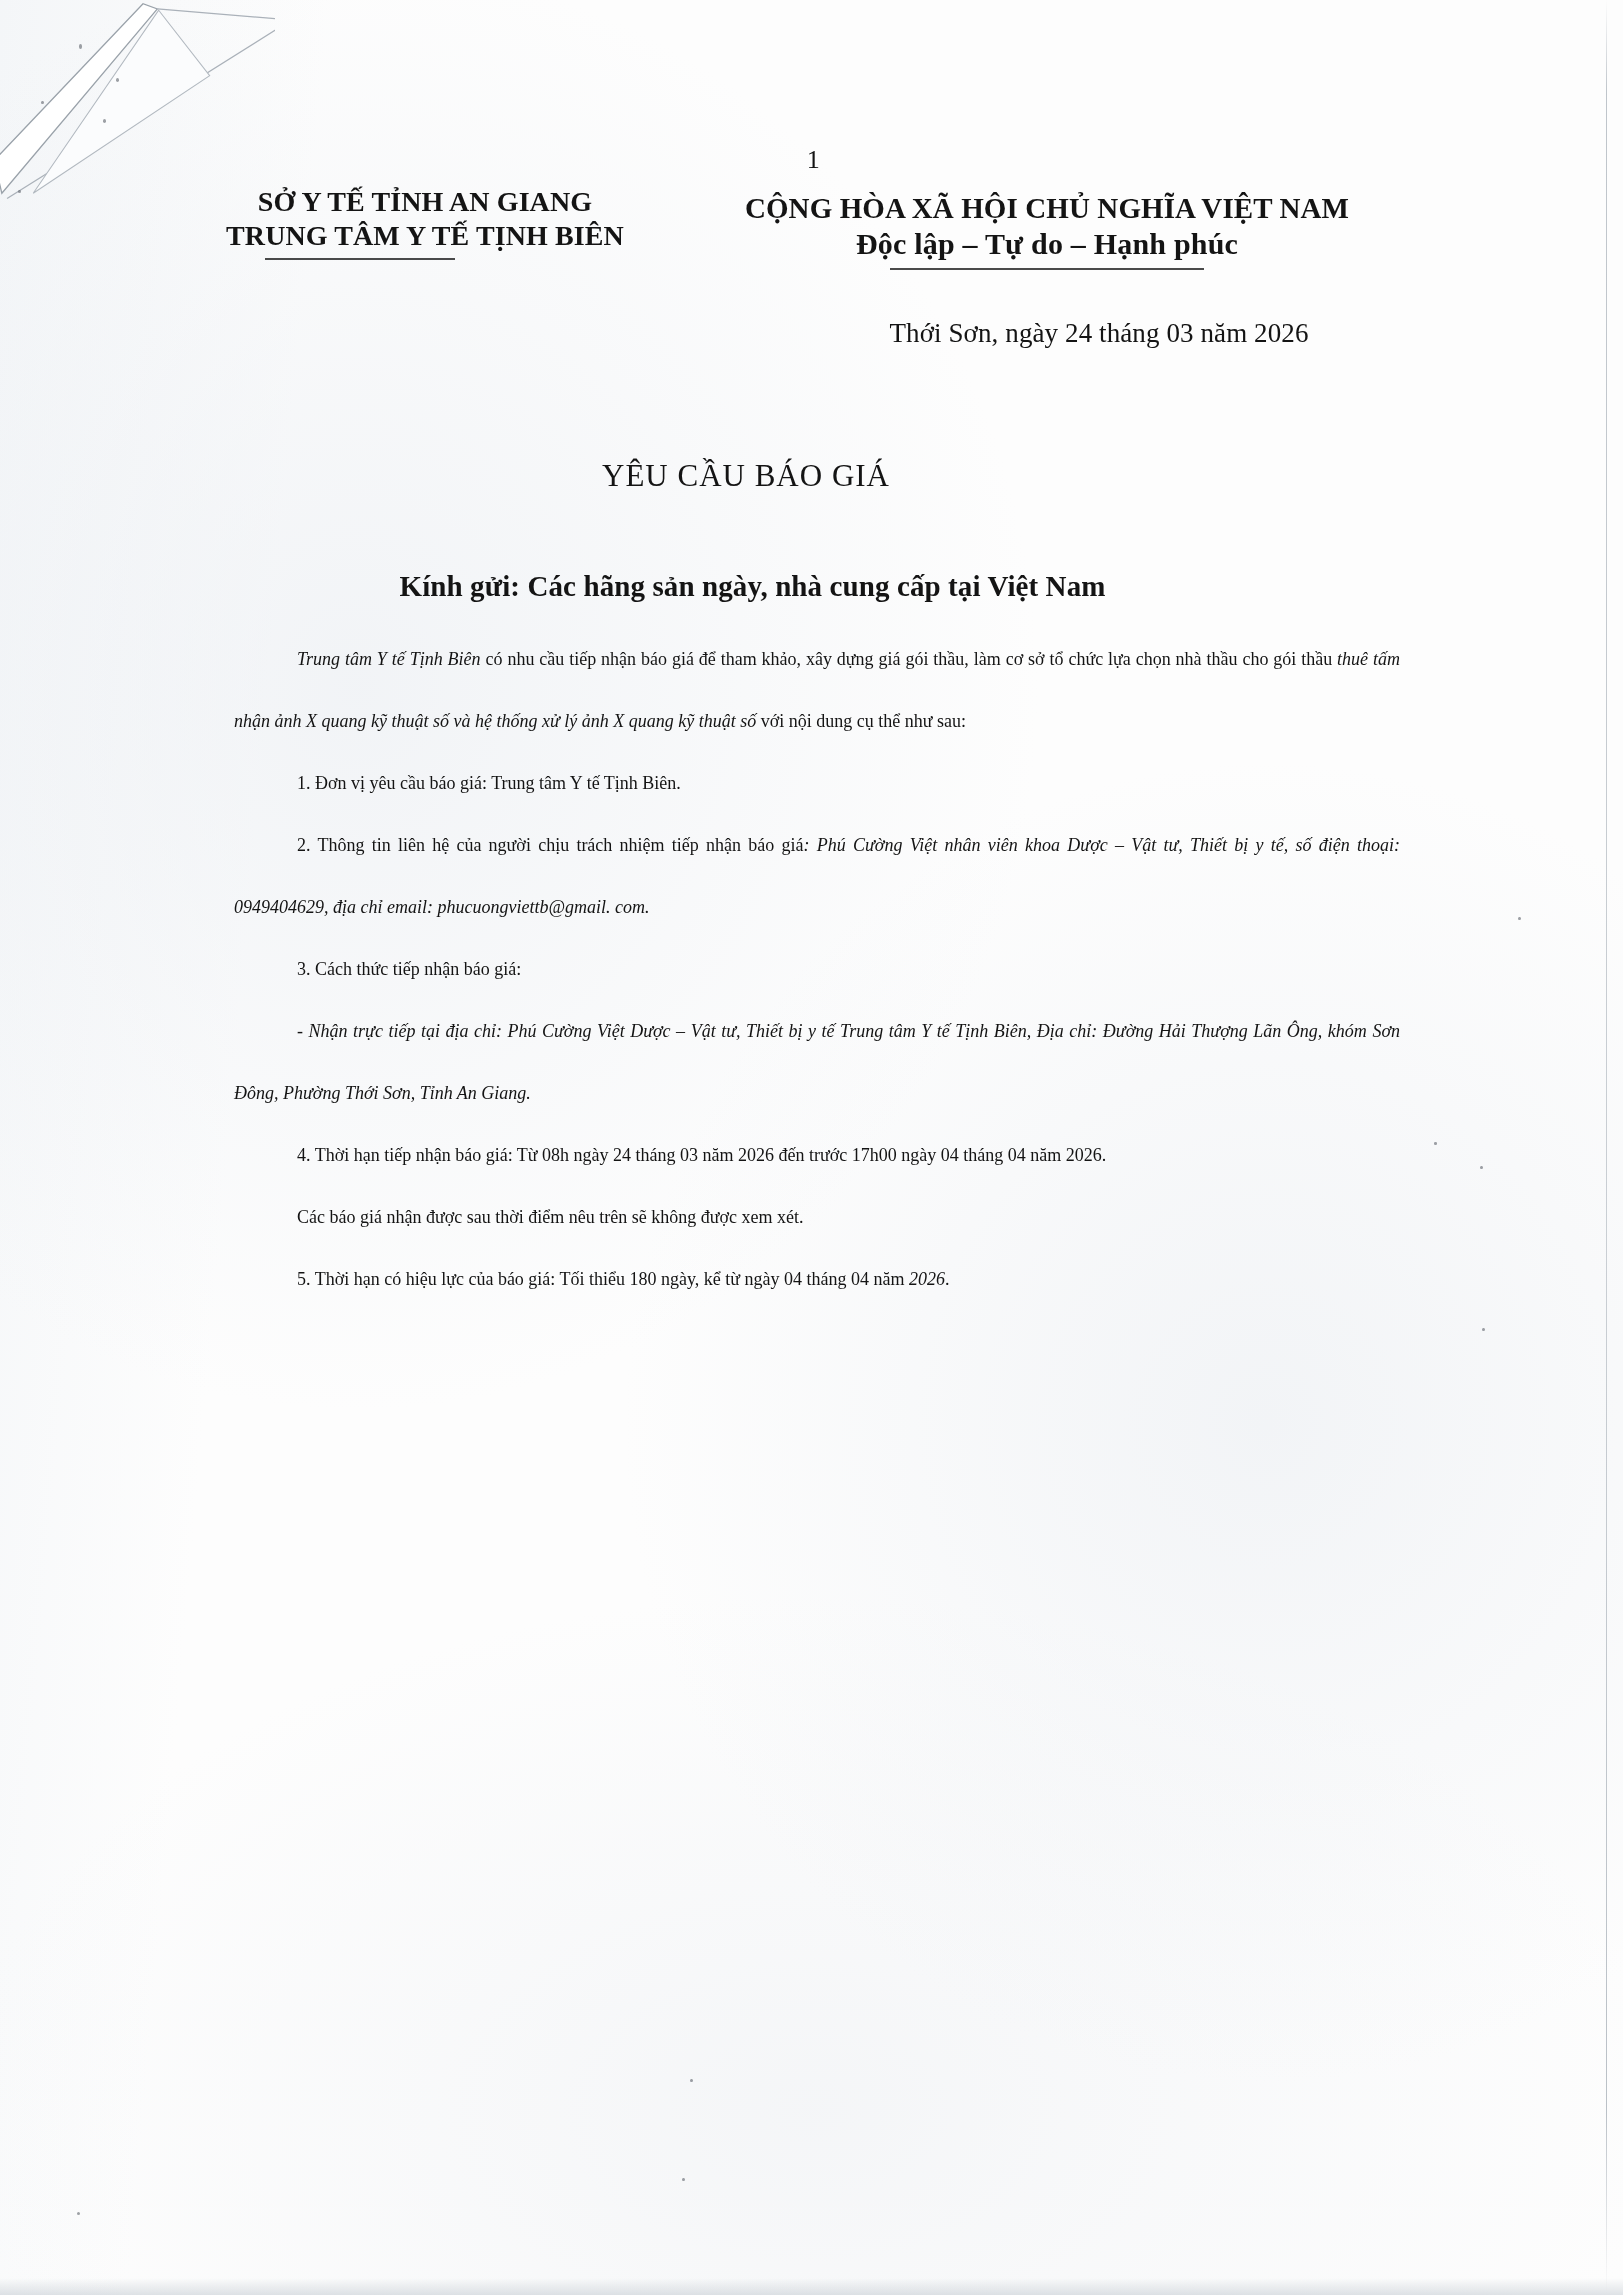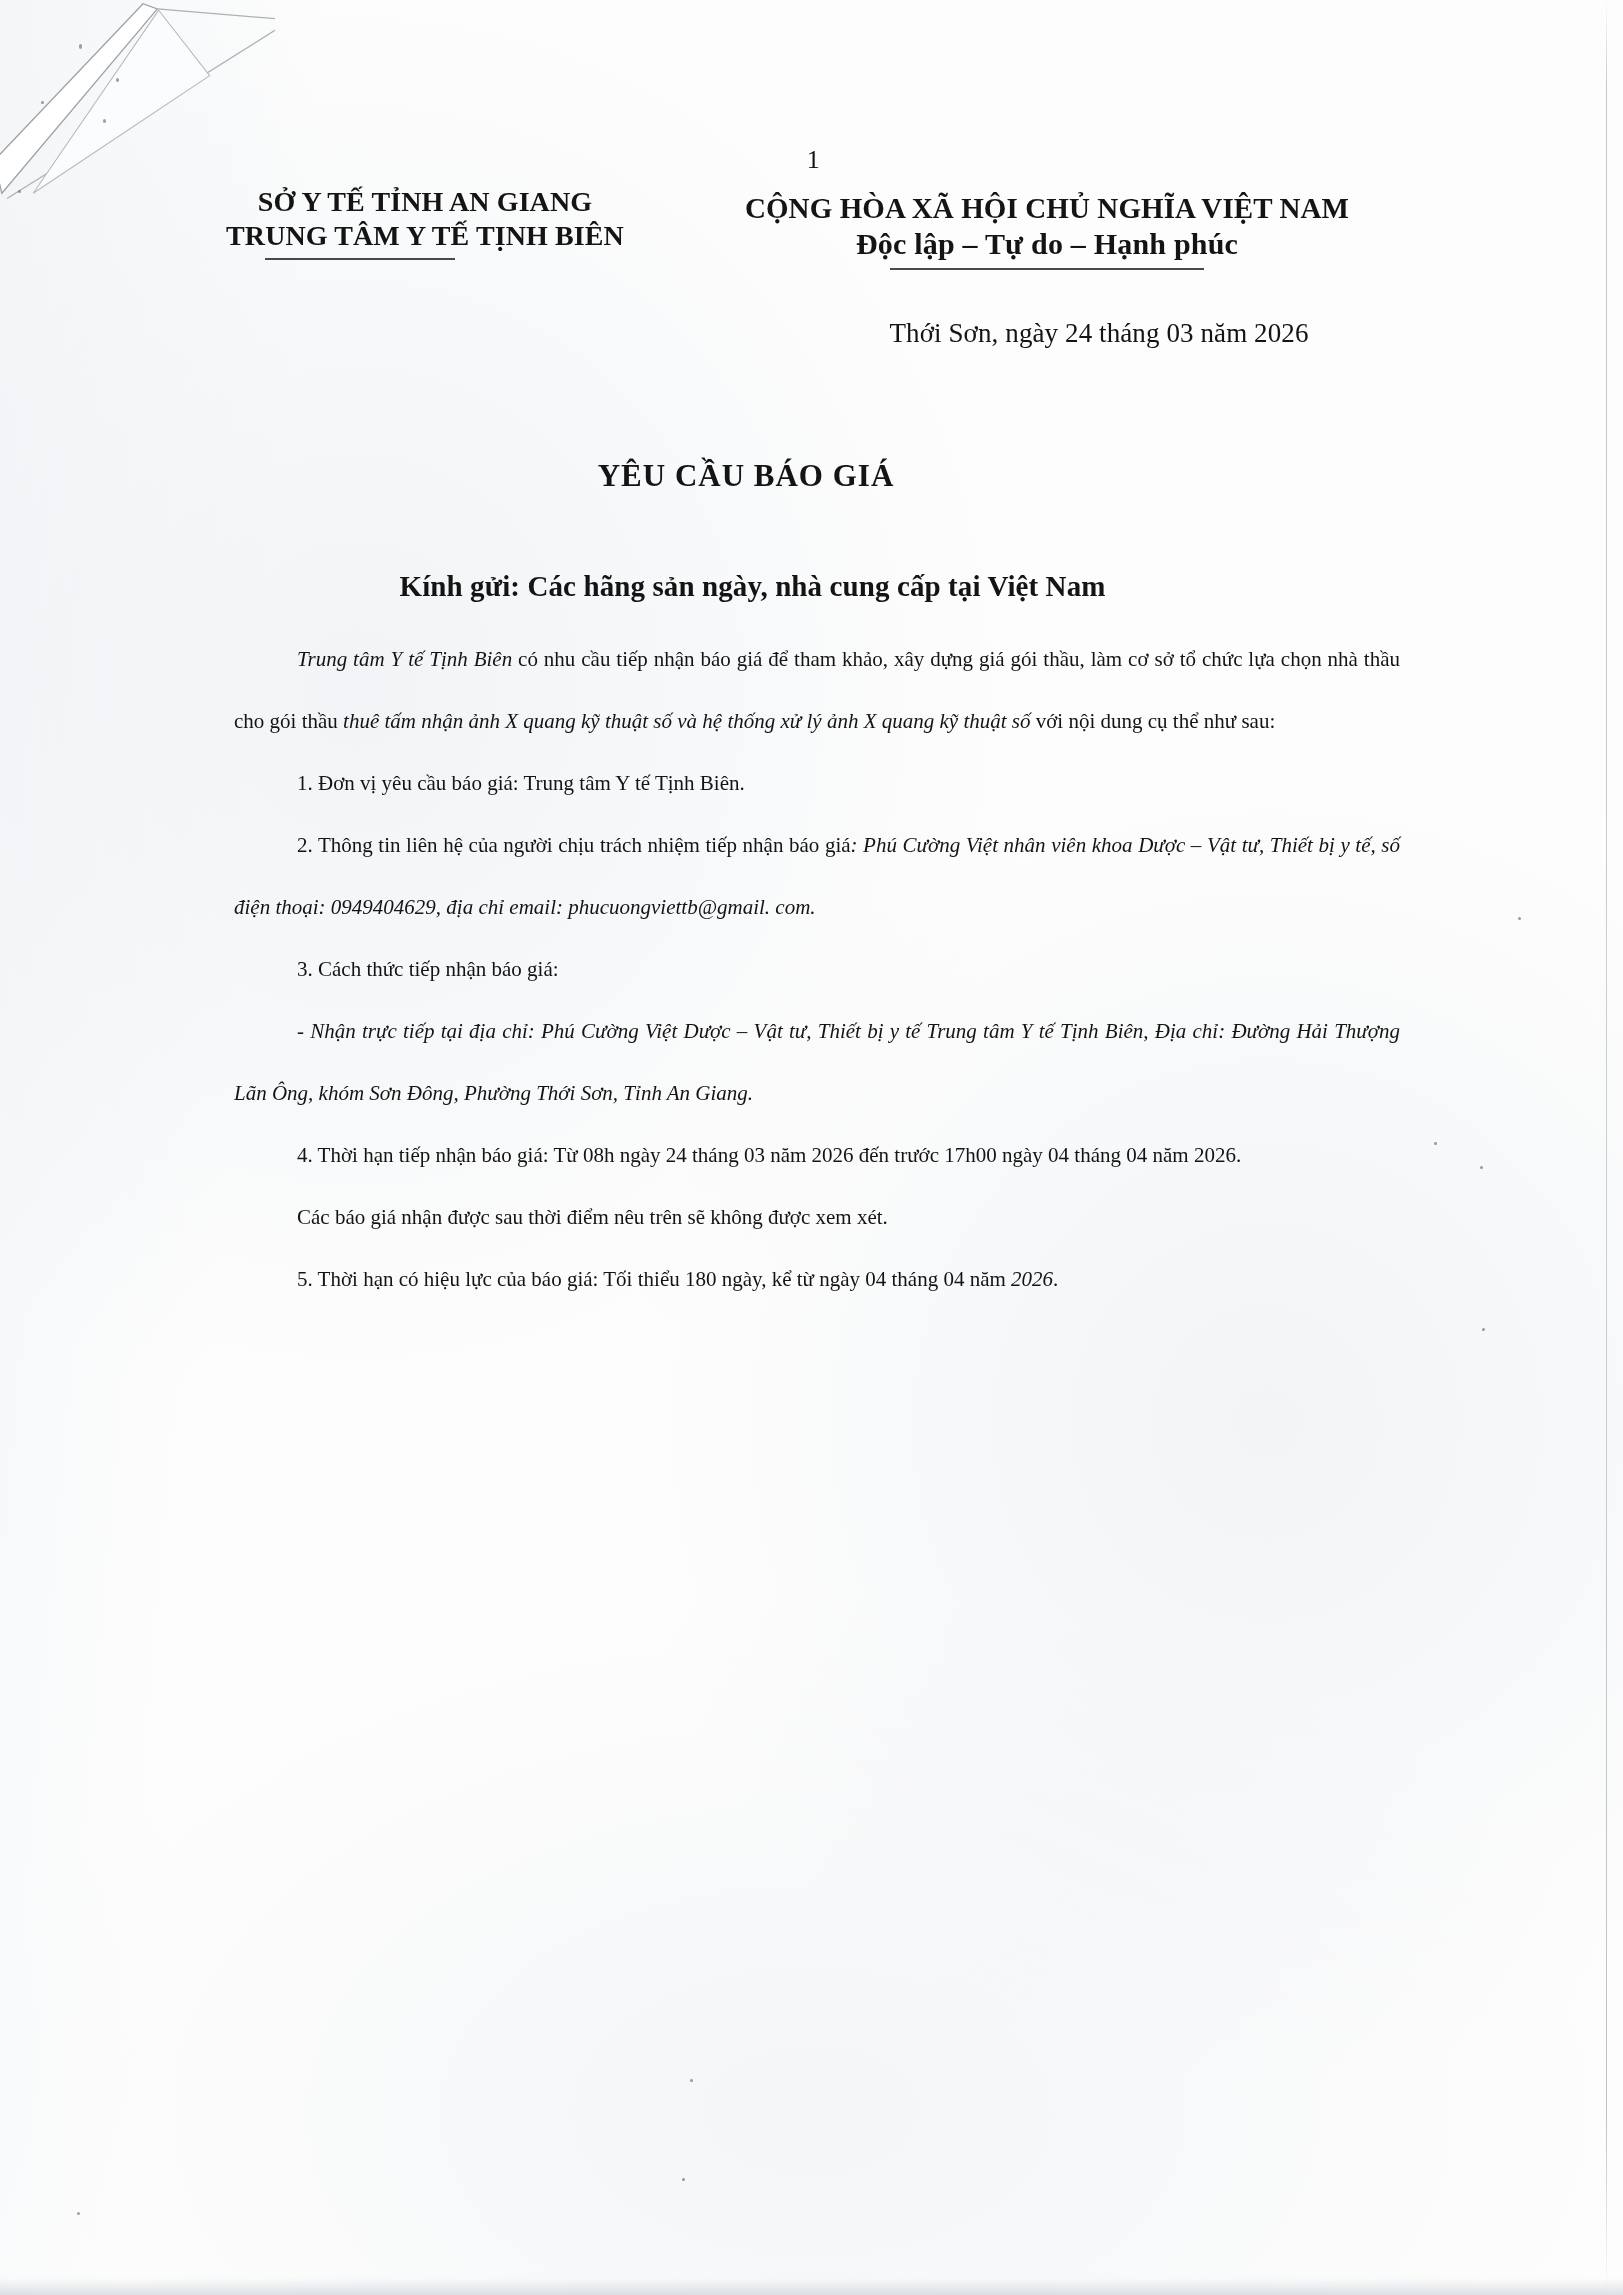--- a/index.html
+++ b/index.html
@@ -122,42 +122,42 @@
     font-size: 27px;
     letter-spacing: 0.1px;
   }
 
   .doctitle {
     position: absolute;
     top: 458px;
     left: 0;
     width: 1492px;
     text-align: center;
-    font-weight: bold;
+    font-weight: normal;
     font-size: 31px;
     letter-spacing: 1px;
   }
 
   .salutation {
     position: absolute;
     top: 570px;
     left: 0;
     width: 1505px;
     text-align: center;
     font-weight: bold;
     font-size: 29px;
     letter-spacing: 0.1px;
   }
 
   .body {
     position: absolute;
     top: 628px;
     left: 234px;
     width: 1166px;
-    font-size: 21px;
+    font-size: 18px;
     line-height: 62px;
     text-align: justify;
     text-justify: inter-word;
   }
   .body p {
     margin: 0;
     text-indent: 63px;
   }
   .body p.h { font-weight: bold; }
   .body i { font-style: italic; }

